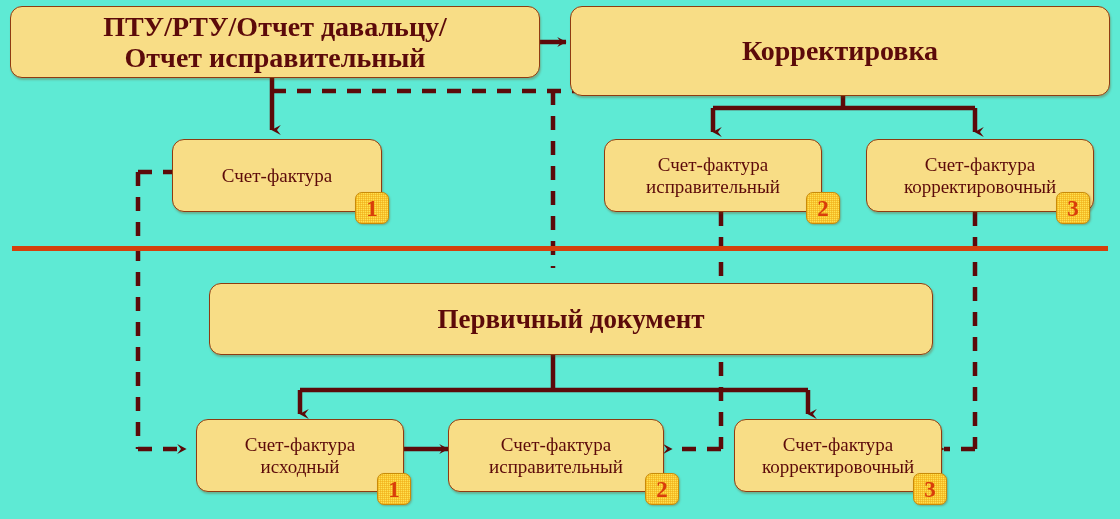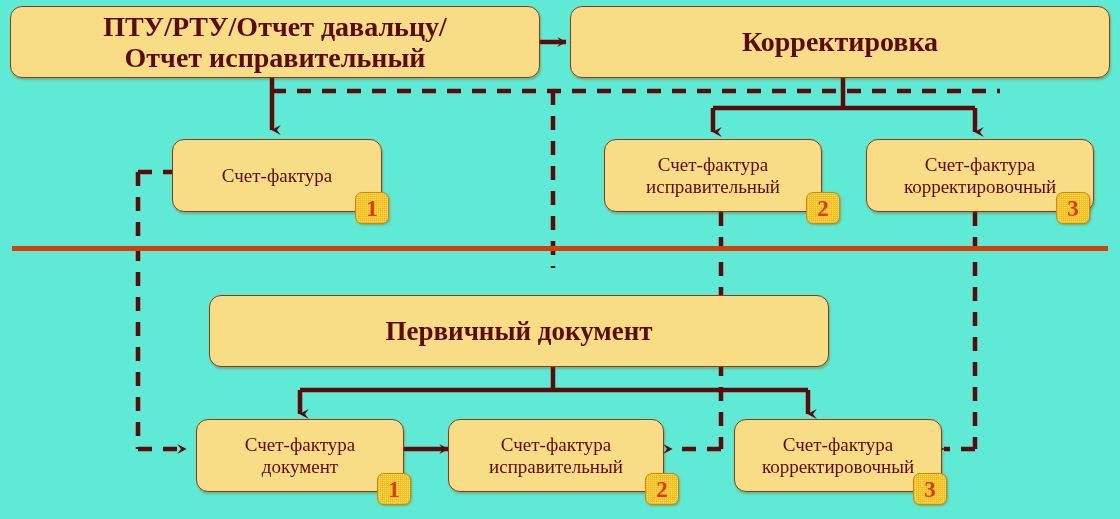--- a/index.html
+++ b/index.html
@@ -140,21 +140,21 @@
 
   <div class="divider" style="left:12px; top:246px; width:1096px;"></div>
 
   <div class="node big" style="left:10px; top:6px; width:530px; height:72px;">
     <div>
       <div>ПТУ/РТУ/Отчет давальцу/</div>
       <div>Отчет исправительный</div>
     </div>
   </div>
 
-  <div class="node big" style="left:570px; top:6px; width:540px; height:72px;">
+  <div class="node big" style="left:570px; top:6px; width:540px; height:90px;">
     <span>Корректировка</span>
   </div>
 
   <div class="node small" style="left:172px; top:139px; width:210px; height:73px;">
     <div>
       <div>Счет-фактура</div>
     </div>
   </div>
   <div class="badge" style="left:355px; top:192px;">
     <span>1</span>
@@ -173,28 +173,28 @@
   <div class="node small" style="left:866px; top:139px; width:228px; height:73px;">
     <div>
       <div>Счет-фактура</div>
       <div>корректировочный</div>
     </div>
   </div>
   <div class="badge" style="left:1056px; top:192px;">
     <span>3</span>
   </div>
 
-  <div class="node mid" style="left:209px; top:283px; width:620px; height:72px;margin-top:12px;">
+  <div class="node mid" style="left:209px; top:283px; width:724px; height:72px;">
     <span>Первичный документ</span>
   </div>
 
   <div class="node small" style="left:196px; top:419px; width:208px; height:73px;">
     <div>
       <div>Счет-фактура</div>
-      <div>документ</div>
+      <div>исходный</div>
     </div>
   </div>
   <div class="badge" style="left:377px; top:473px;">
     <span>1</span>
   </div>
 
   <div class="node small" style="left:448px; top:419px; width:216px; height:73px;">
     <div>
       <div>Счет-фактура</div>
       <div>исправительный</div>

